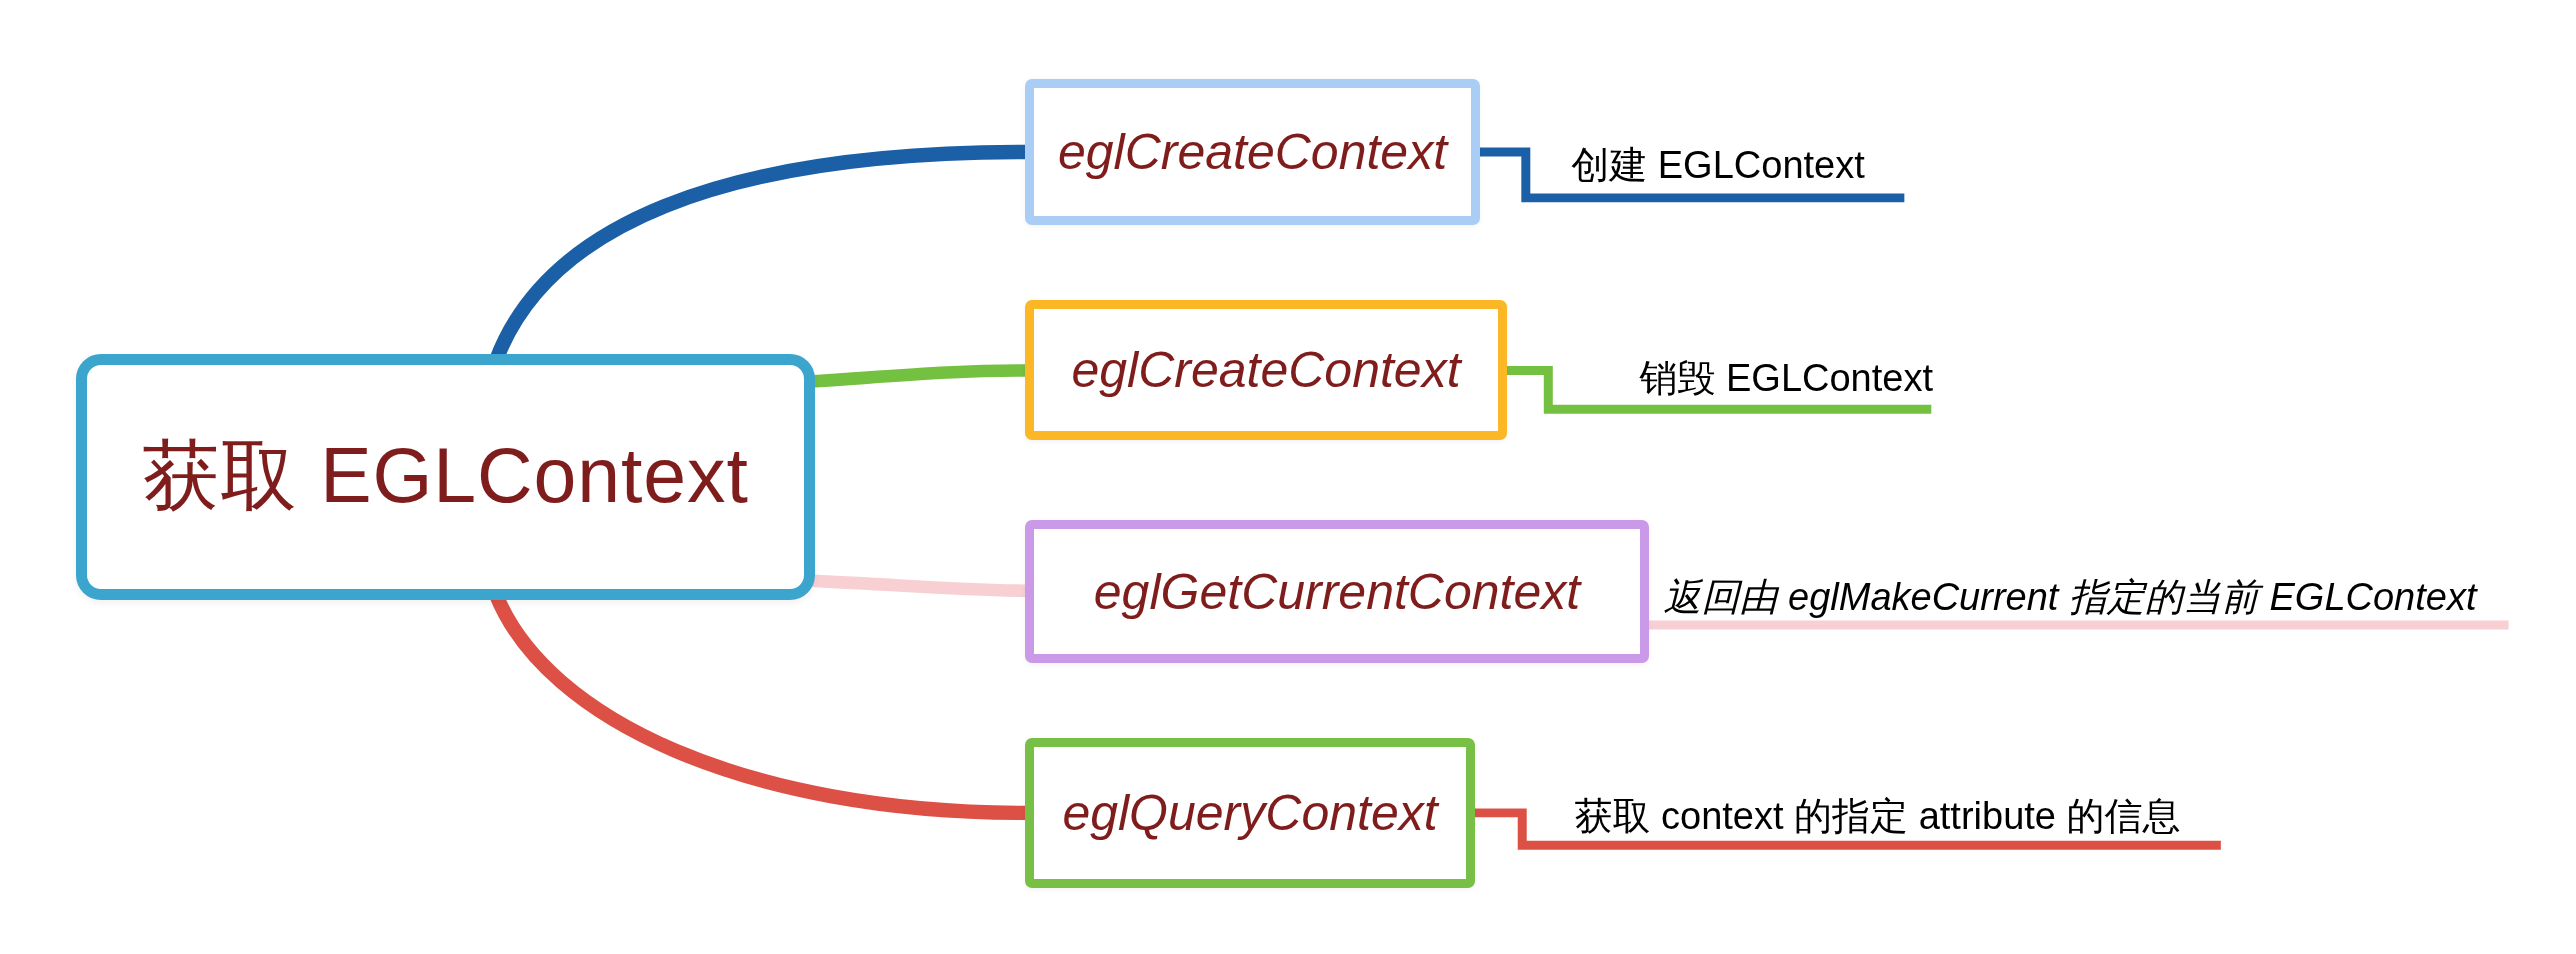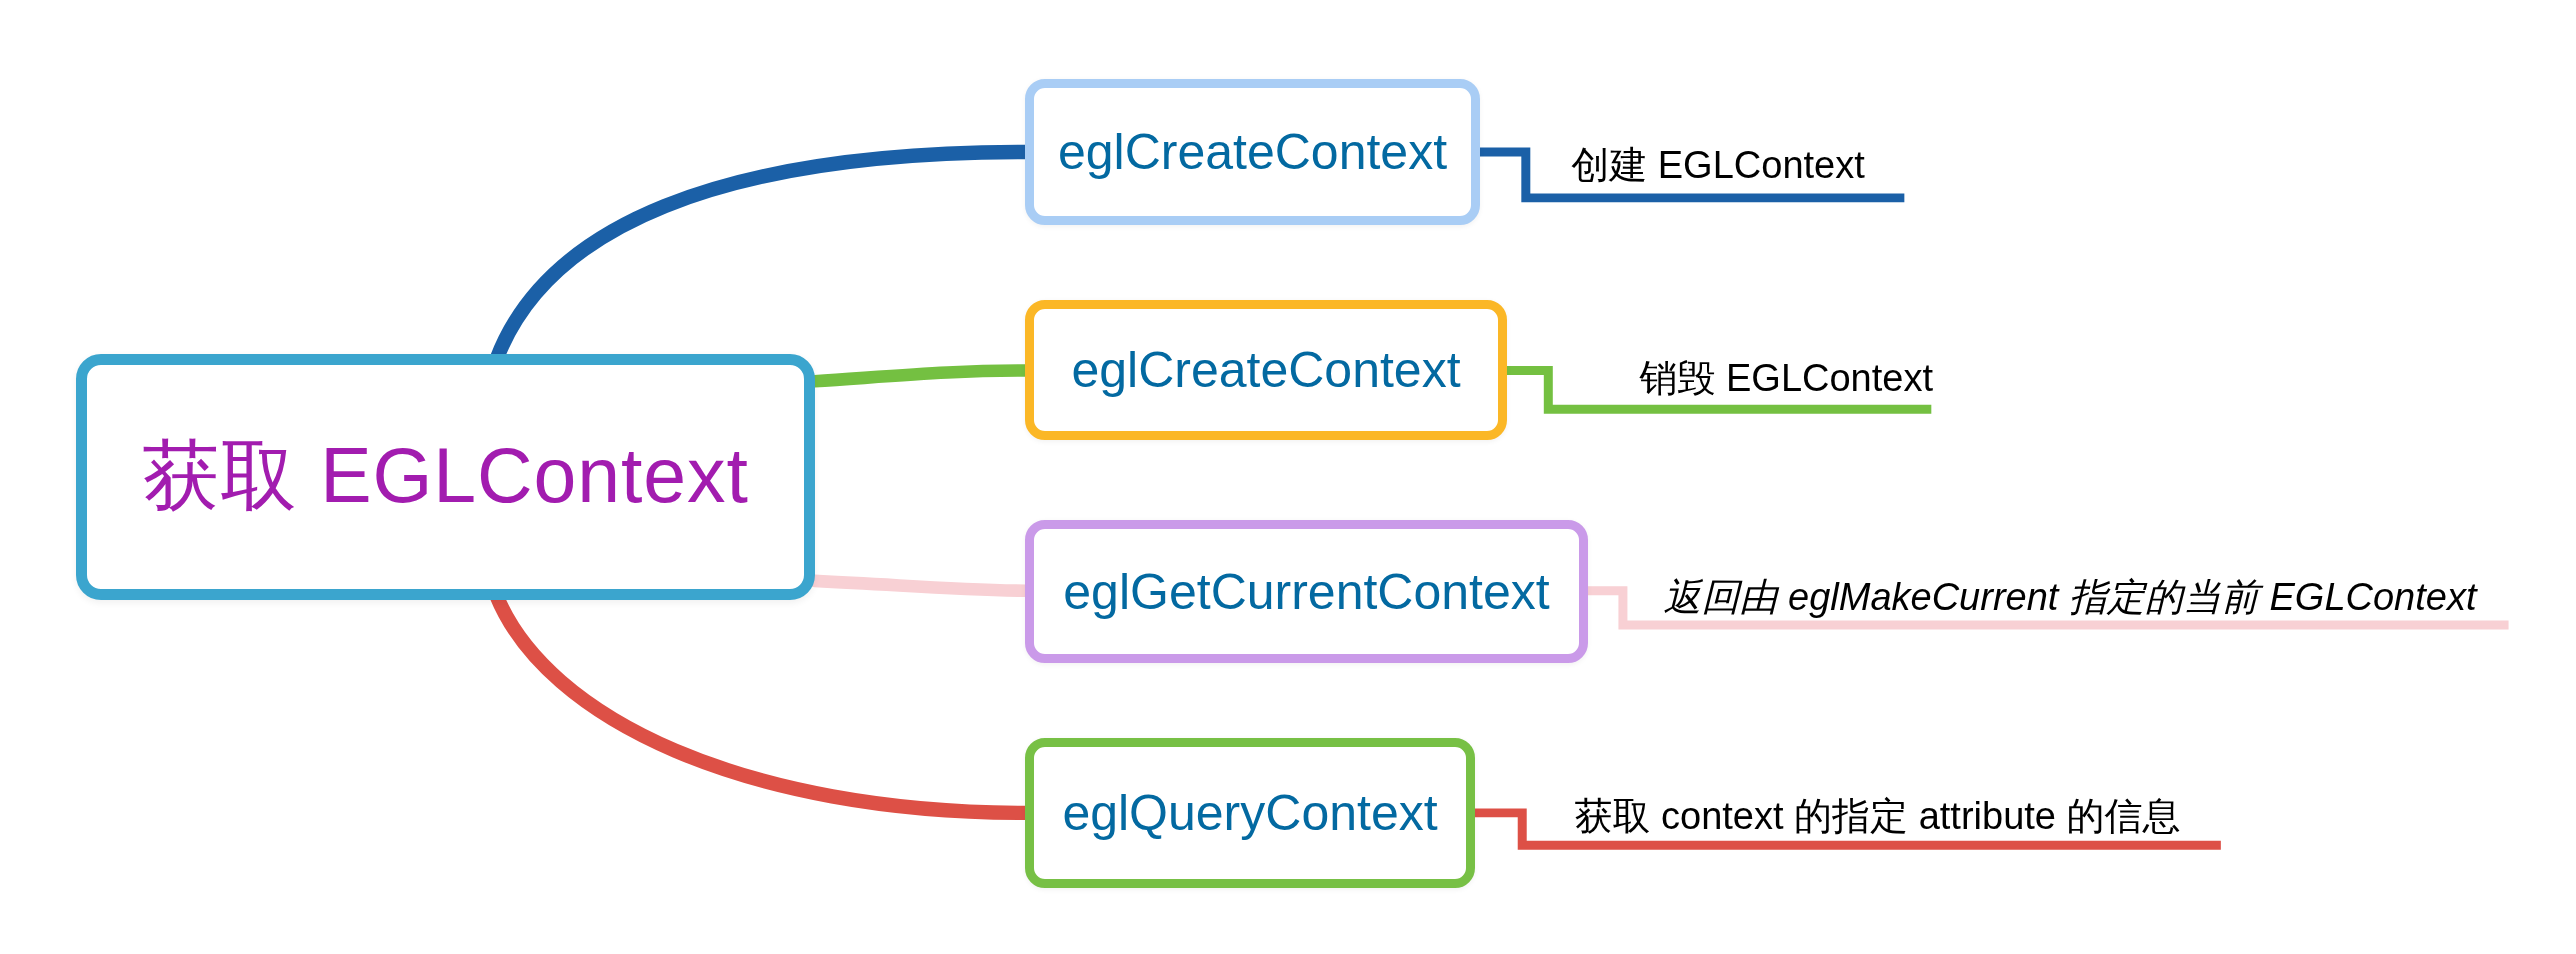--- a/index.html
+++ b/index.html
@@ -23,45 +23,46 @@
     height: 955px;
     display: block;
   }
   .topic {
     position: absolute;
     background: #ffffff;
     box-sizing: border-box;
     display: flex;
     align-items: center;
     justify-content: center;
-    color: #a21caf;
+    color: #7f1d1d;
     white-space: nowrap;
   }
   .topic-root {
     left: 76px;
     top: 354px;
     width: 739px;
     height: 246px;
     border: 11.7px solid #3BA5CE;
     border-radius: 25px;
     font-size: 77px;
     letter-spacing: 0.9px;
     box-shadow: 0 2.7px 7.2px rgba(0,0,0,0.06);
   }
   .topic-child {
     border-width: 9px;
     border-style: solid;
-    border-radius: 20px;
+    border-radius: 7px;
     font-size: 50px;
-    color: #0369a1;
+    color: #7f1d1d;
     box-shadow: 0 1.8px 5.4px rgba(0,0,0,0.05);
+    font-style: italic;
   }
   .topic-create      { left: 1025px; top:  79px; width: 455px; height: 146px; }
   .topic-destroy     { left: 1025px; top: 300px; width: 482px; height: 140px; }
-  .topic-get-current { left: 1025px; top: 520px; width: 563px; height: 143px; justify-content: center; }
+  .topic-get-current { left: 1025px; top: 520px; width: 624px; height: 143px; justify-content: center; }
   .topic-query       { left: 1025px; top: 738px; width: 450px; height: 150px; }
   .note {
     position: absolute;
     font-size: 38px;
     color: #000000;
     text-align: center;
     line-height: 47px;
     height: 47px;
     white-space: nowrap;
   }

